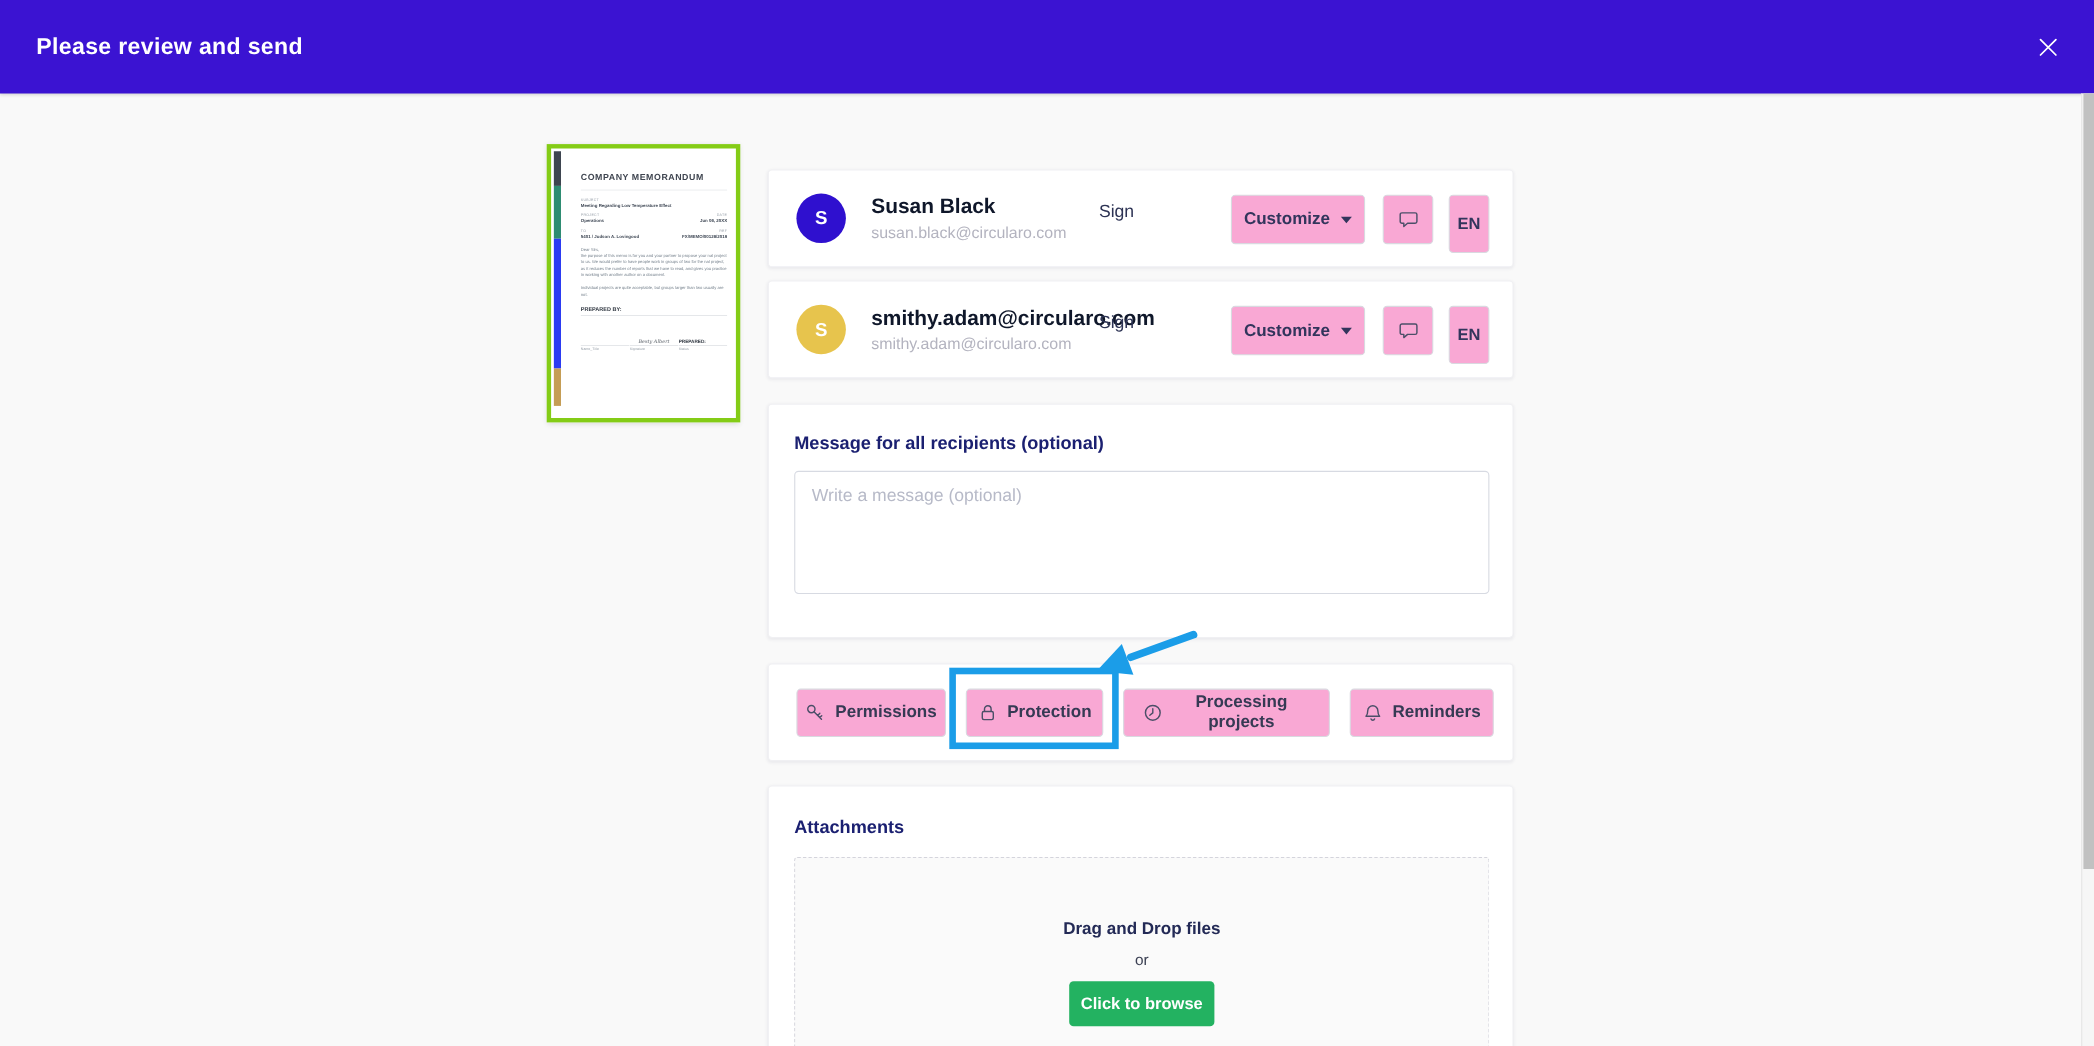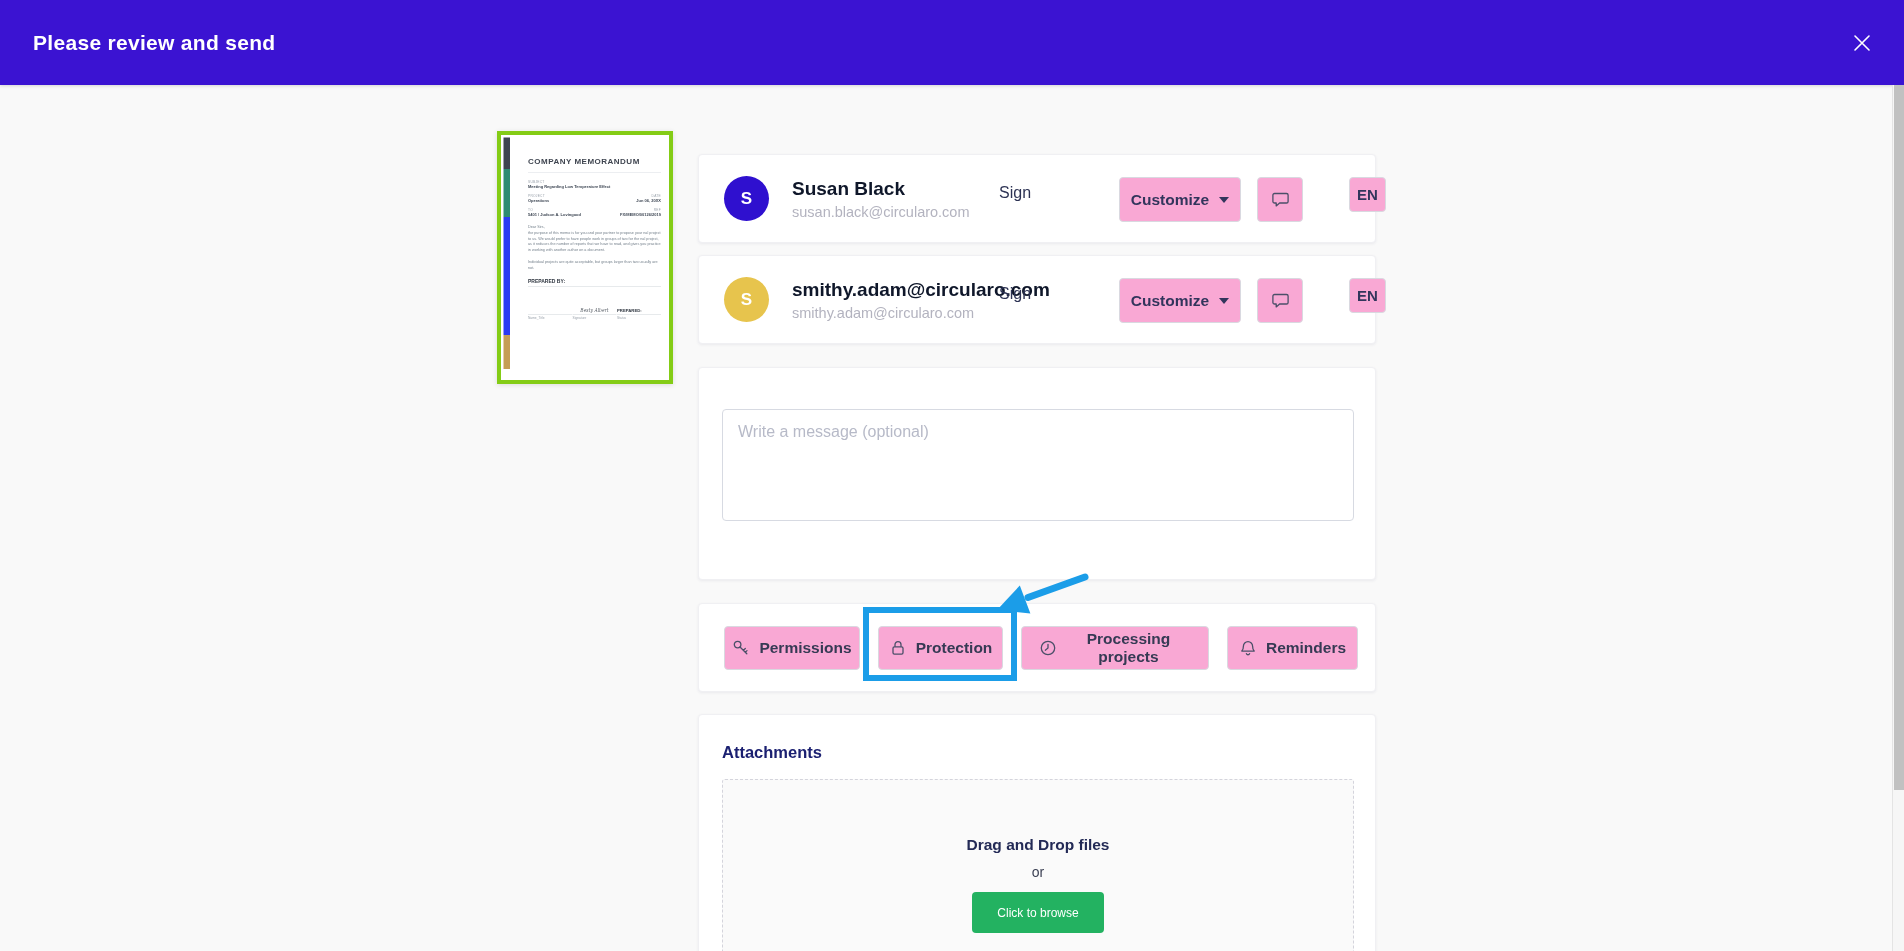--- a/index.html
+++ b/index.html
@@ -55,21 +55,21 @@
   .rc-name { font-size:19px; font-weight:700; color:#0f172a; line-height:1.25; }
   .rc-email { font-size:14.5px; color:#b3b3bf; margin-top:3px; }
   .rc-role { position:absolute; left:300px; font-size:16px; color:#2d3354; top:29px; }
   .btn { background:#f9a8d4; border:1px solid #d9d9e0; border-radius:4px; color:#32355c;
     font-family:"Liberation Sans", sans-serif; font-size:15.5px; font-weight:600;
     display:flex; align-items:center; justify-content:center; cursor:pointer; }
   .customize-btn { position:absolute; left:420px; top:22px; width:122px; height:45px; gap:10px; }
   .caret { width:0; height:0; border-left:5px solid transparent; border-right:5px solid transparent;
     border-top:6px solid #32355c; }
   .comment-btn { position:absolute; left:558px; top:22px; width:46px; height:45px; }
-  .lang-btn { position:absolute; left:618px; top:22px; width:37px; height:35px; font-size:15px;margin-left:32px; }
+  .lang-btn { position:absolute; left:618px; top:22px; width:37px; height:53px; font-size:15px; }
 
   
   .message-card { top:367px; height:213px; padding:26px 23px; }
   .section-heading { font-size:16.5px; font-weight:700; color:#1b2071; }
   .message-area { margin-top:15px; width:632px; height:112px; border:1px solid #d7dae2; border-radius:4px;
     padding:13px 15px; font-family:"Liberation Sans", sans-serif; font-size:16px; color:#3a3f52;
     resize:none; outline:none; display:block; }
   .message-area::placeholder { color:#b7bac8; }
 
   
@@ -83,21 +83,21 @@
   .annot-svg { position:absolute; left:0; top:0; width:1904px; height:951px; z-index:9; pointer-events:none; }
 
   
   .attachments-card { top:714px; height:330px; padding:28px 23px; }
   .dropzone { margin-top:17px; width:632px; height:250px; background:#fafafa;
     border:1px dashed #d4d4dc; border-radius:3px;
     display:flex; flex-direction:column; align-items:center; padding-top:56px; }
   .drop-title { font-size:15.5px; font-weight:700; color:#232a56; }
   .drop-or { font-size:14px; color:#3a3f52; margin-top:10px; }
   .browse-btn { margin-top:12px; width:132px; height:41px; background:#23b261; border:none; border-radius:4px;
-    color:#ffffff; font-family:"Liberation Sans", sans-serif; font-size:12px; font-weight:400; cursor:pointer; }
+    color:#ffffff; font-family:"Liberation Sans", sans-serif; font-size:15px; font-weight:700; cursor:pointer; }
 
   
   .scrollbar-track { position:absolute; right:0; top:85px; width:12px; height:866px;
     background:#f6f6f6; border-left:1px solid #e4e4e4; z-index:6; }
   .scrollbar-thumb { position:absolute; left:1px; top:0; width:10px; height:705px; background:#c1c1c1; }
 </style>
 </head>
 <body>
 
 <div class="modal-header">
@@ -204,20 +204,21 @@
   </button>
   <button class="btn comment-btn">
     <svg width="19" height="19" viewBox="0 0 19 19">
       <path d="M3.5 3.5 h12 a1.6 1.6 0 0 1 1.6 1.6 v6.3 a1.6 1.6 0 0 1 -1.6 1.6 H8.6 l-3.4 2.9 v-2.9 H3.5 a1.6 1.6 0 0 1 -1.6 -1.6 V5.1 a1.6 1.6 0 0 1 1.6 -1.6 Z" fill="none" stroke="#4b4f68" stroke-width="1.3" stroke-linejoin="round"></path>
     </svg>
   </button>
   <button class="btn lang-btn">EN</button>
 </div>
 
 <div class="card message-card">
+  <div class="section-heading">Message for all recipients (optional)</div>
   <textarea class="message-area" placeholder="Write a message (optional)" style=""></textarea>
 </div>
 
 <div class="card options-card">
   <button class="btn opt-btn opt-w1">
     <svg width="18" height="18" viewBox="0 0 18 18">
       <circle cx="5.6" cy="5.6" r="3.3" fill="none" stroke="#4b4f68" stroke-width="1.3"></circle>
       <path d="M8 8 L14.8 14.8 M11.4 11.4 l1.9 -1.9 M13.3 13.3 l1.7 -1.7" fill="none" stroke="#4b4f68" stroke-width="1.3" stroke-linecap="round"></path>
     </svg>
     <span>Permissions</span>

